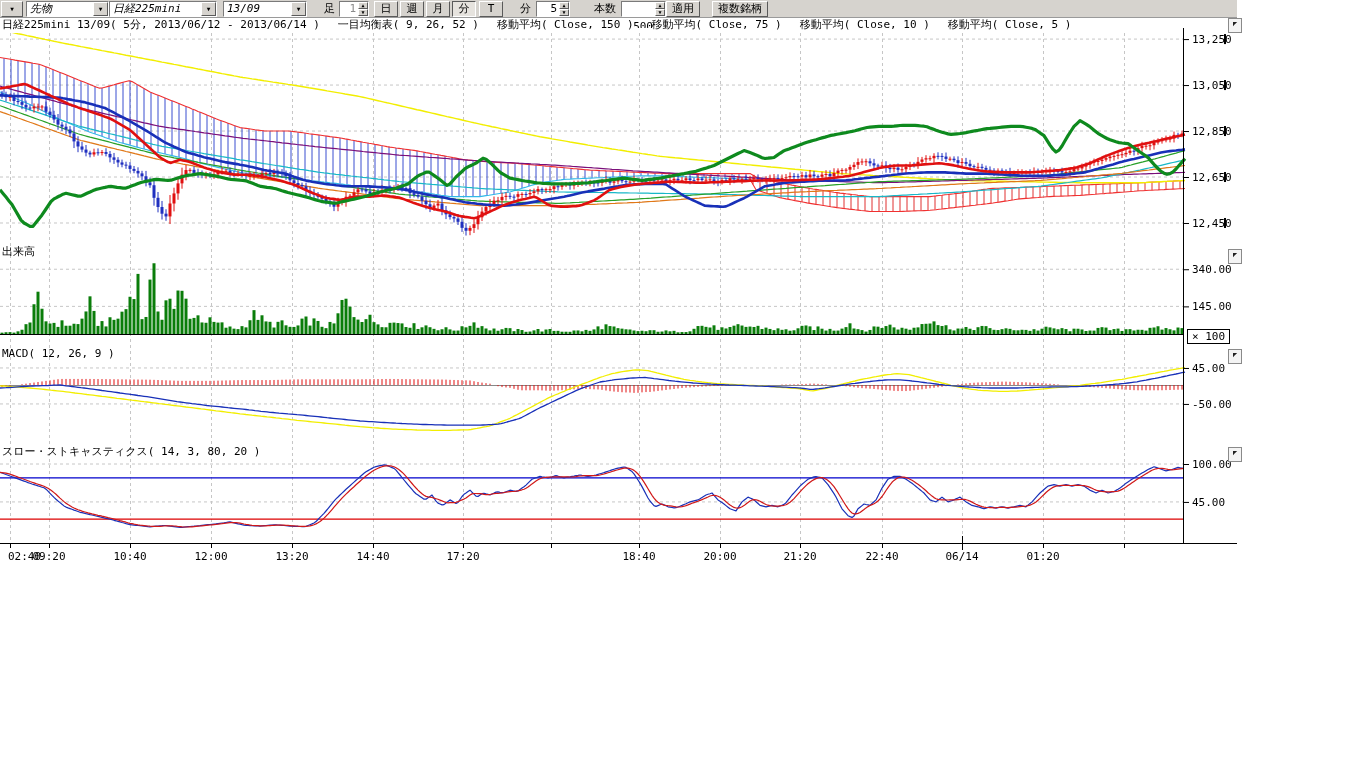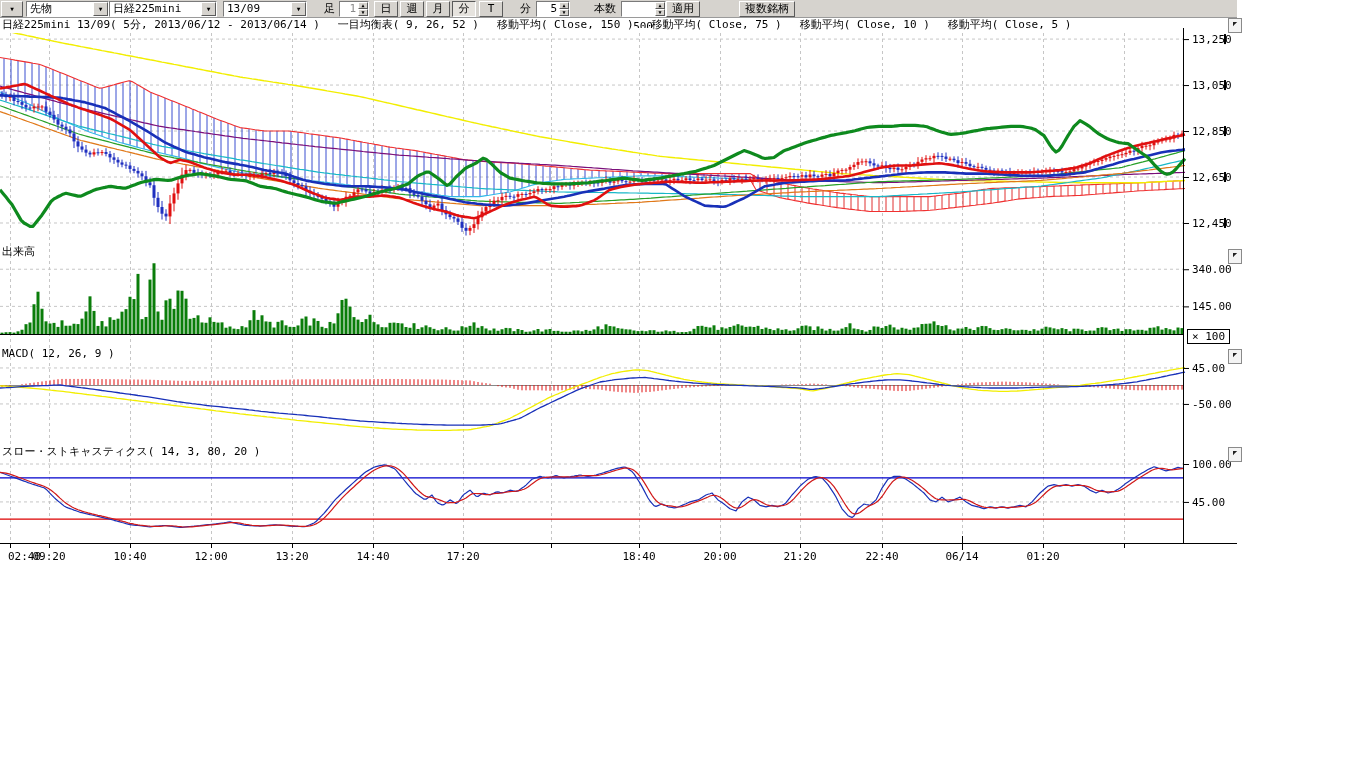--- a/index.html
+++ b/index.html
@@ -4,21 +4,21 @@
 <style>
   html,body{margin:0;padding:0;background:#fff;}
   body{font-family:"DejaVu Sans Mono","DejaVu Sans",monospace;color:#000;}
   #screen{position:relative;width:1366px;height:768px;background:#fff;overflow:hidden;}
   
   #toolbar{position:absolute;left:0;top:0;width:1237px;height:17px;background:#d6d3ce;
     border-bottom:1px solid #9a9a9a;display:flex;align-items:center;font-size:11px;line-height:14px;}
   .raised{background:#d6d3ce;border:1px solid;border-color:#ffffff #5a5a5a #5a5a5a #ffffff;}
   .sunken{background:#e6e3de;border:1px solid;border-color:#5a5a5a #ffffff #ffffff #5a5a5a;}
   .combo{display:inline-flex;height:14px;background:#fff;border:1px solid;border-color:#7a7a7a #fff #fff #7a7a7a;align-items:center;}
-  .combo .val{padding:0 3px;white-space:nowrap;overflow:hidden;flex:1;}
+  .combo .val{padding:0 3px;white-space:nowrap;overflow:hidden;flex:1;font-style:italic;}
   .combo .arr{width:13px;height:12px;margin:0;display:flex;align-items:center;justify-content:center;font-size:6px;}
   .tb-btn{height:14px;display:inline-flex;align-items:center;justify-content:center;font-size:11px;padding:0 3px;cursor:default;}
   .spin{display:inline-flex;height:14px;background:#fff;border:1px solid;border-color:#7a7a7a #fff #fff #7a7a7a;align-items:stretch;}
   .spin .num{padding:0 2px;text-align:right;}
   .spin .ud{width:10px;display:flex;flex-direction:column;}
   .spin .ud i{flex:1;font-style:normal;font-size:5px;line-height:5px;display:flex;align-items:center;justify-content:center;background:#d6d3ce;border:1px solid;border-color:#fff #5a5a5a #5a5a5a #fff;}
   .dis{color:#8a8a8a;}
   .lbl{font-size:11px;}
   
   .ovl{position:absolute;font-size:11px;line-height:12px;white-space:nowrap;background:transparent;}
@@ -74,21 +74,21 @@
     </span>
     <span class="lbl" style="margin-left:24px;">本数</span>
     <span class="spin" style="width:43px;margin-left:5px;">
       <span class="num" style="flex:1;margin-top:18px;">500</span>
       <span class="ud">
           <i>▲</i>
           <i>▼</i>
         </span>
     </span>
     <span class="tb-btn raised" style="padding:0 5px;">適用</span>
-    <span class="tb-btn raised" style="margin-left:39px;padding:0 5px;">複数銘柄</span>
+    <span class="tb-btn raised" style="margin-left:12px;padding:0 5px;">複数銘柄</span>
   </div>
 
   <svg id="chart-svg" width="1237" height="576" viewBox="0 0 1237 576">
       <line x1="0" y1="39.08045977011495" x2="1183" y2="39.08045977011495" stroke="#c6c6c6" stroke-dasharray="3 3"></line>
       <line x1="0" y1="85.05747126436782" x2="1183" y2="85.05747126436782" stroke="#c6c6c6" stroke-dasharray="3 3"></line>
       <line x1="0" y1="131.0344827586207" x2="1183" y2="131.0344827586207" stroke="#c6c6c6" stroke-dasharray="3 3"></line>
       <line x1="0" y1="177.01149425287358" x2="1183" y2="177.01149425287358" stroke="#c6c6c6" stroke-dasharray="3 3"></line>
       <line x1="0" y1="222.98850574712645" x2="1183" y2="222.98850574712645" stroke="#c6c6c6" stroke-dasharray="3 3"></line>
       <line x1="0" y1="269.23809523809524" x2="1183" y2="269.23809523809524" stroke="#c6c6c6" stroke-dasharray="3 3"></line>
       <line x1="0" y1="306.3809523809524" x2="1183" y2="306.3809523809524" stroke="#c6c6c6" stroke-dasharray="3 3"></line>

